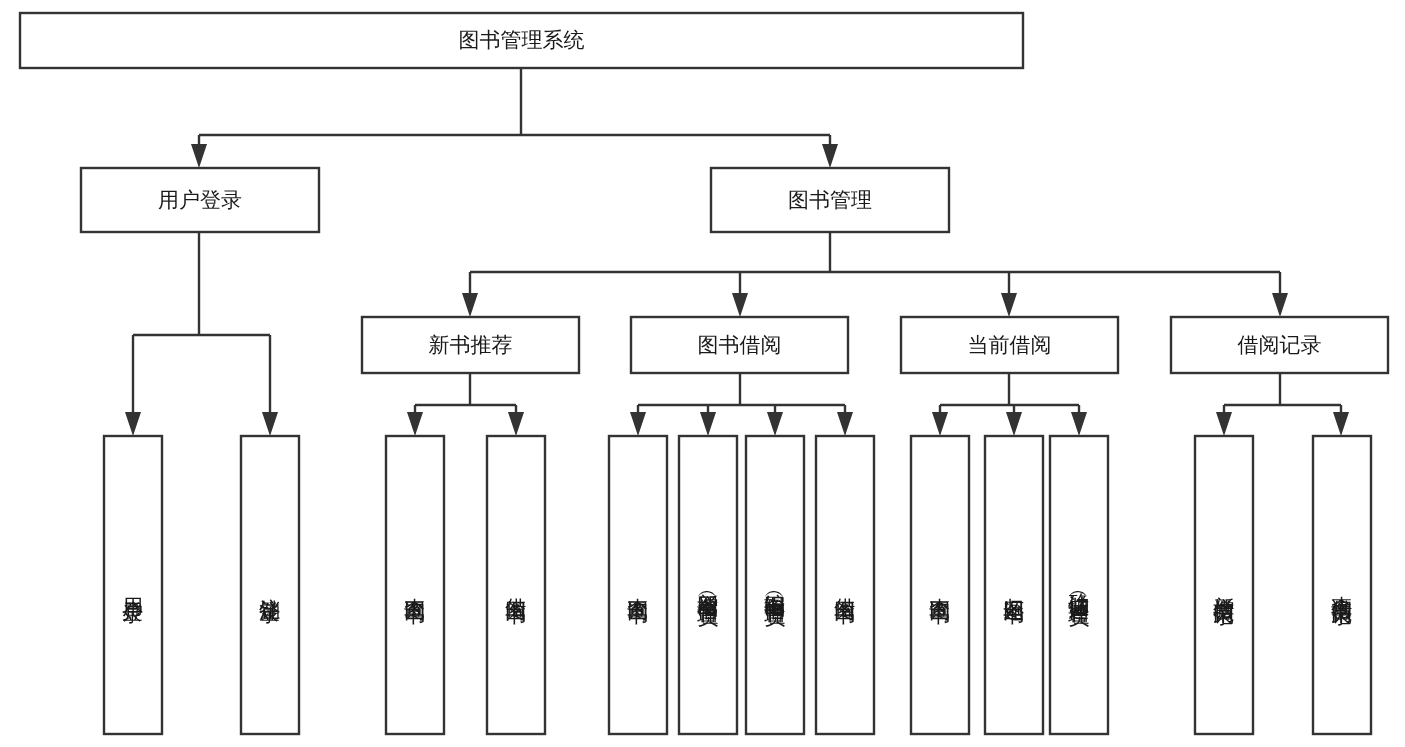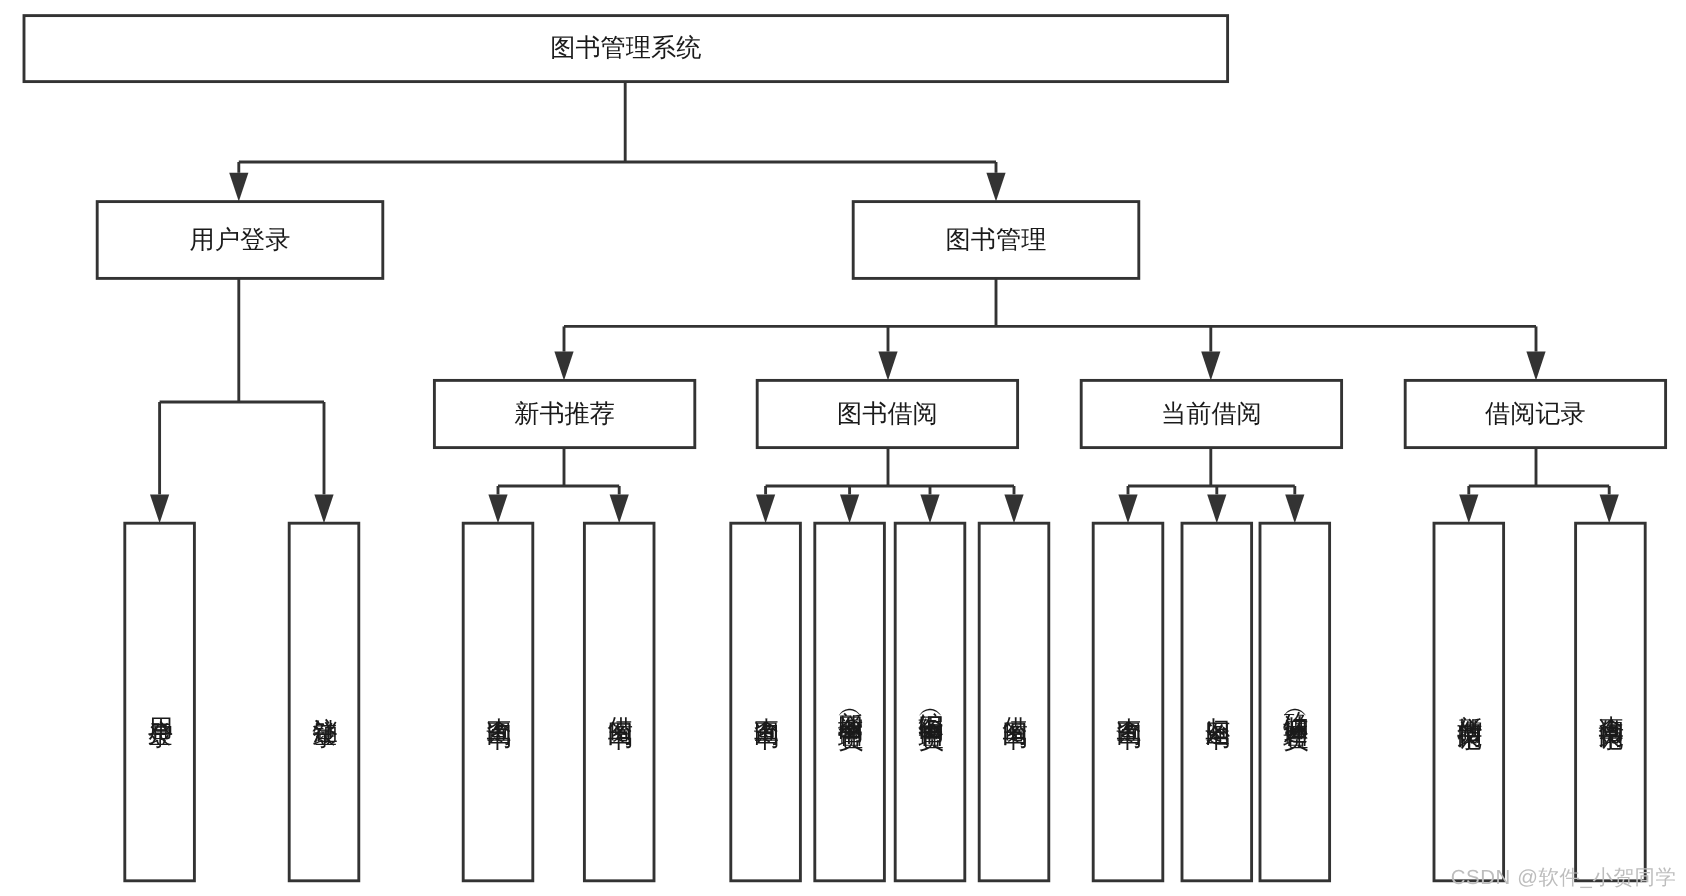--- a/index.html
+++ b/index.html
@@ -170,14 +170,13 @@
       <div class="node-label-v" style="left: 609px; top: 436px; width: 58px; height: 298px;">查询图书</div>
       <div class="node-label-v" style="left: 679px; top: 436px; width: 58px; height: 298px;">新增图书（管理员）</div>
       <div class="node-label-v" style="left: 746px; top: 436px; width: 58px; height: 298px;">编辑图书（管理员）</div>
       <div class="node-label-v" style="left: 816px; top: 436px; width: 58px; height: 298px;">借阅图书</div>
       <div class="node-label-v" style="left: 911px; top: 436px; width: 58px; height: 298px;">查询图书</div>
       <div class="node-label-v" style="left: 985px; top: 436px; width: 58px; height: 298px;">归还图书</div>
       <div class="node-label-v" style="left: 1050px; top: 436px; width: 58px; height: 298px;">确认归还（管理员）</div>
       <div class="node-label-v" style="left: 1195px; top: 436px; width: 58px; height: 298px;">新增借阅记录</div>
       <div class="node-label-v" style="left: 1313px; top: 436px; width: 58px; height: 298px;">查询借阅记录</div>
     </div>
-  <div class="watermark">CSDN @软件_小贺同学</div>
 </div>
 
 </body></html>

